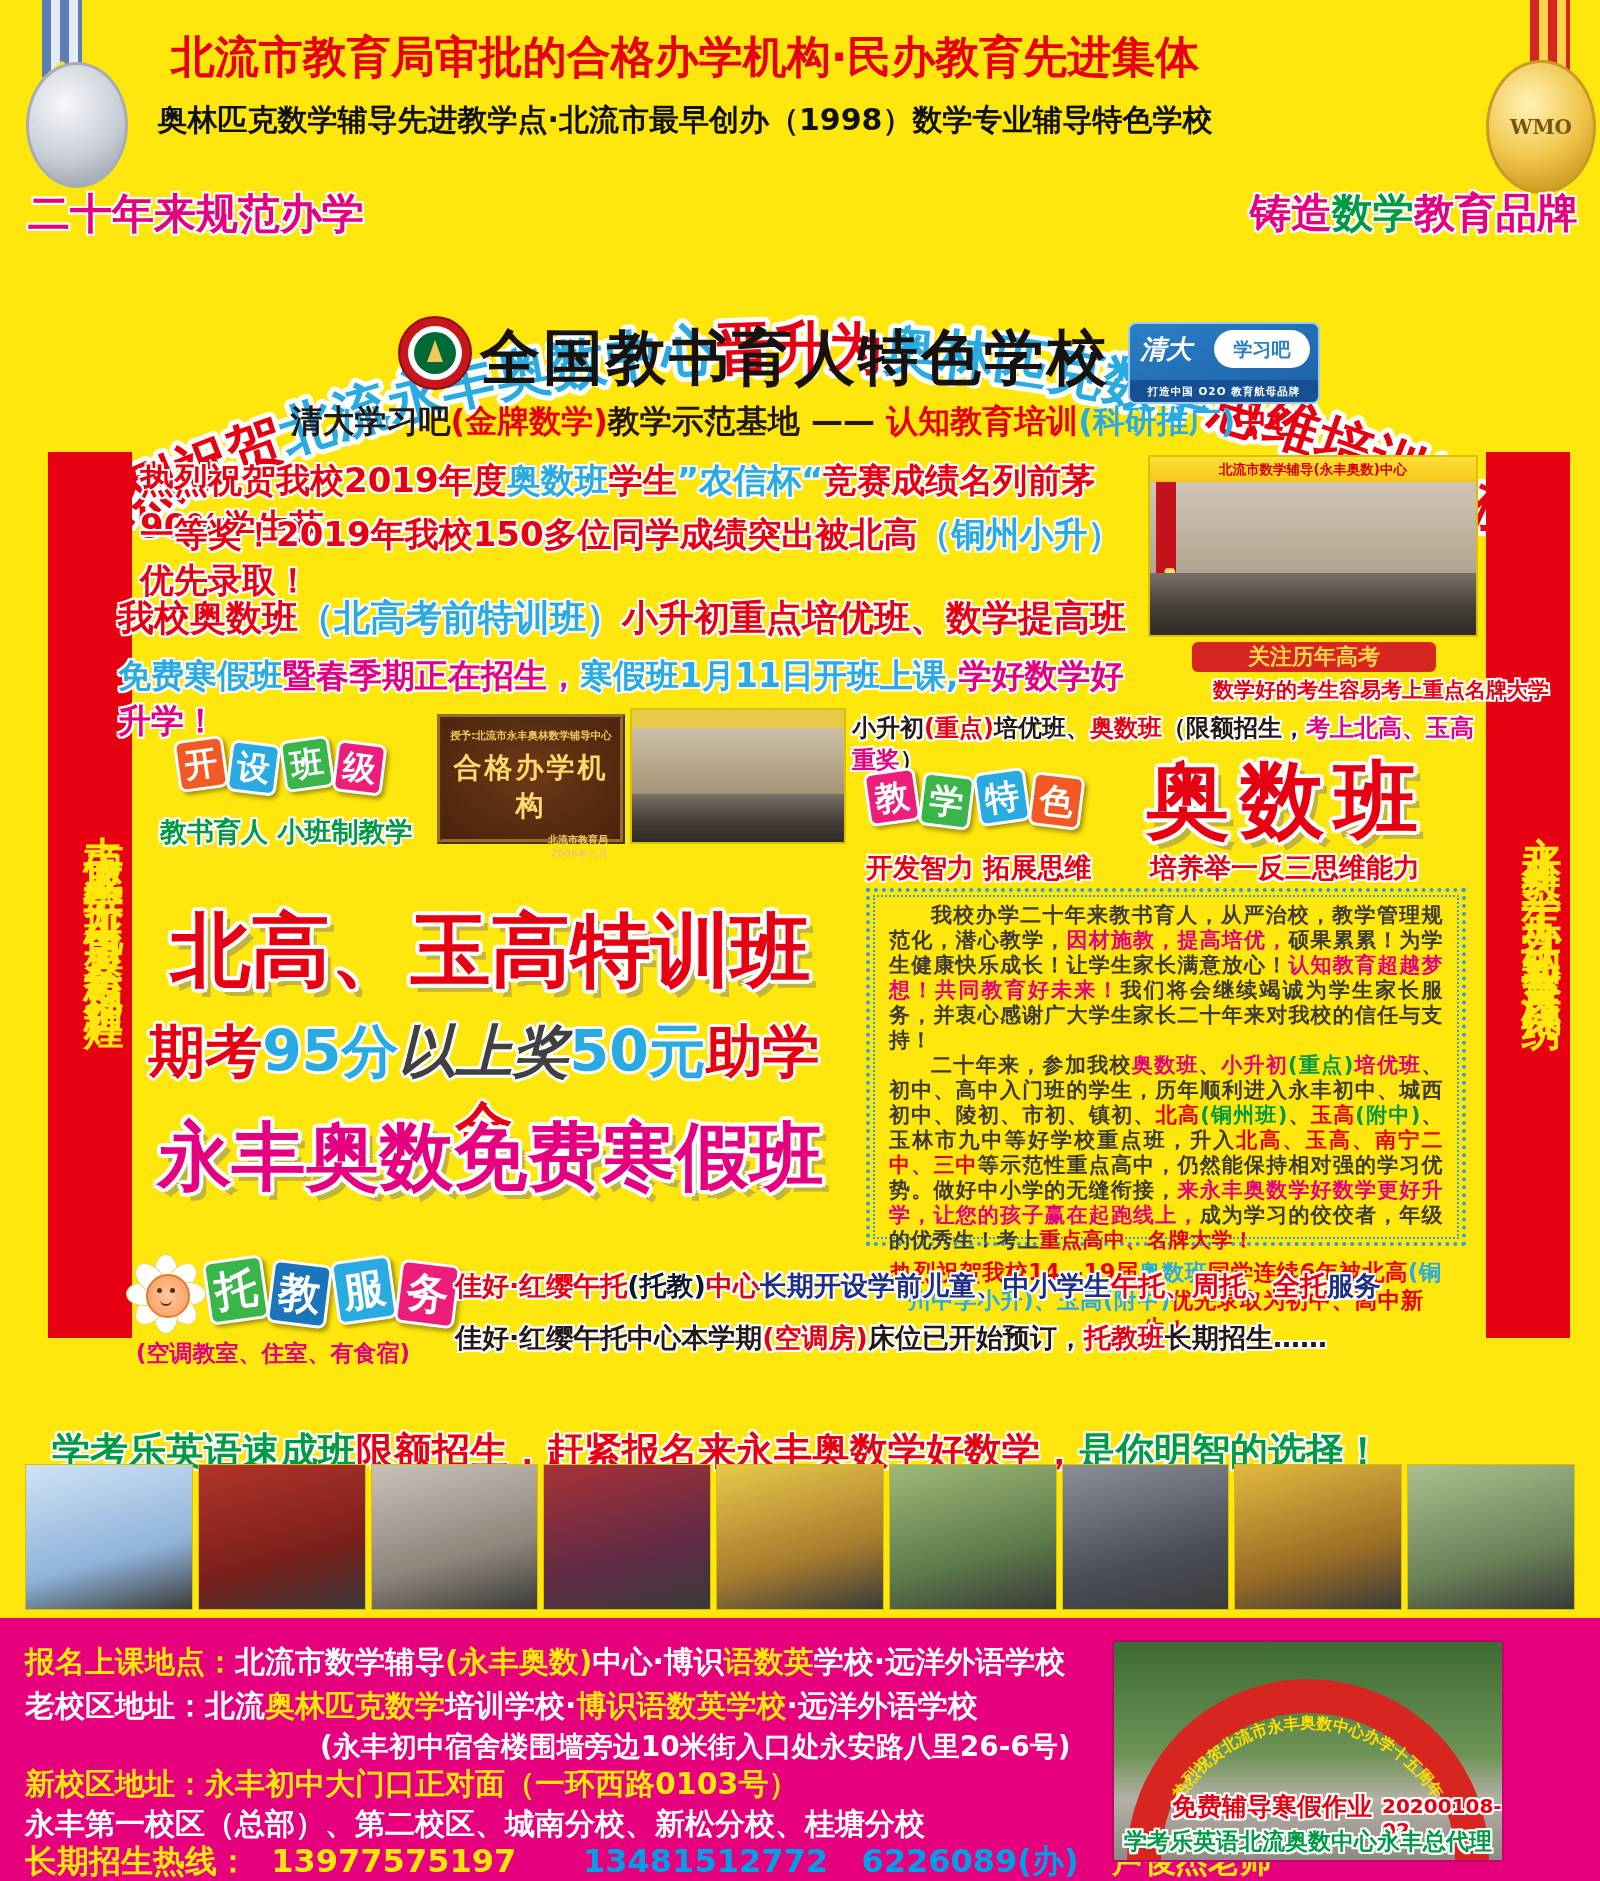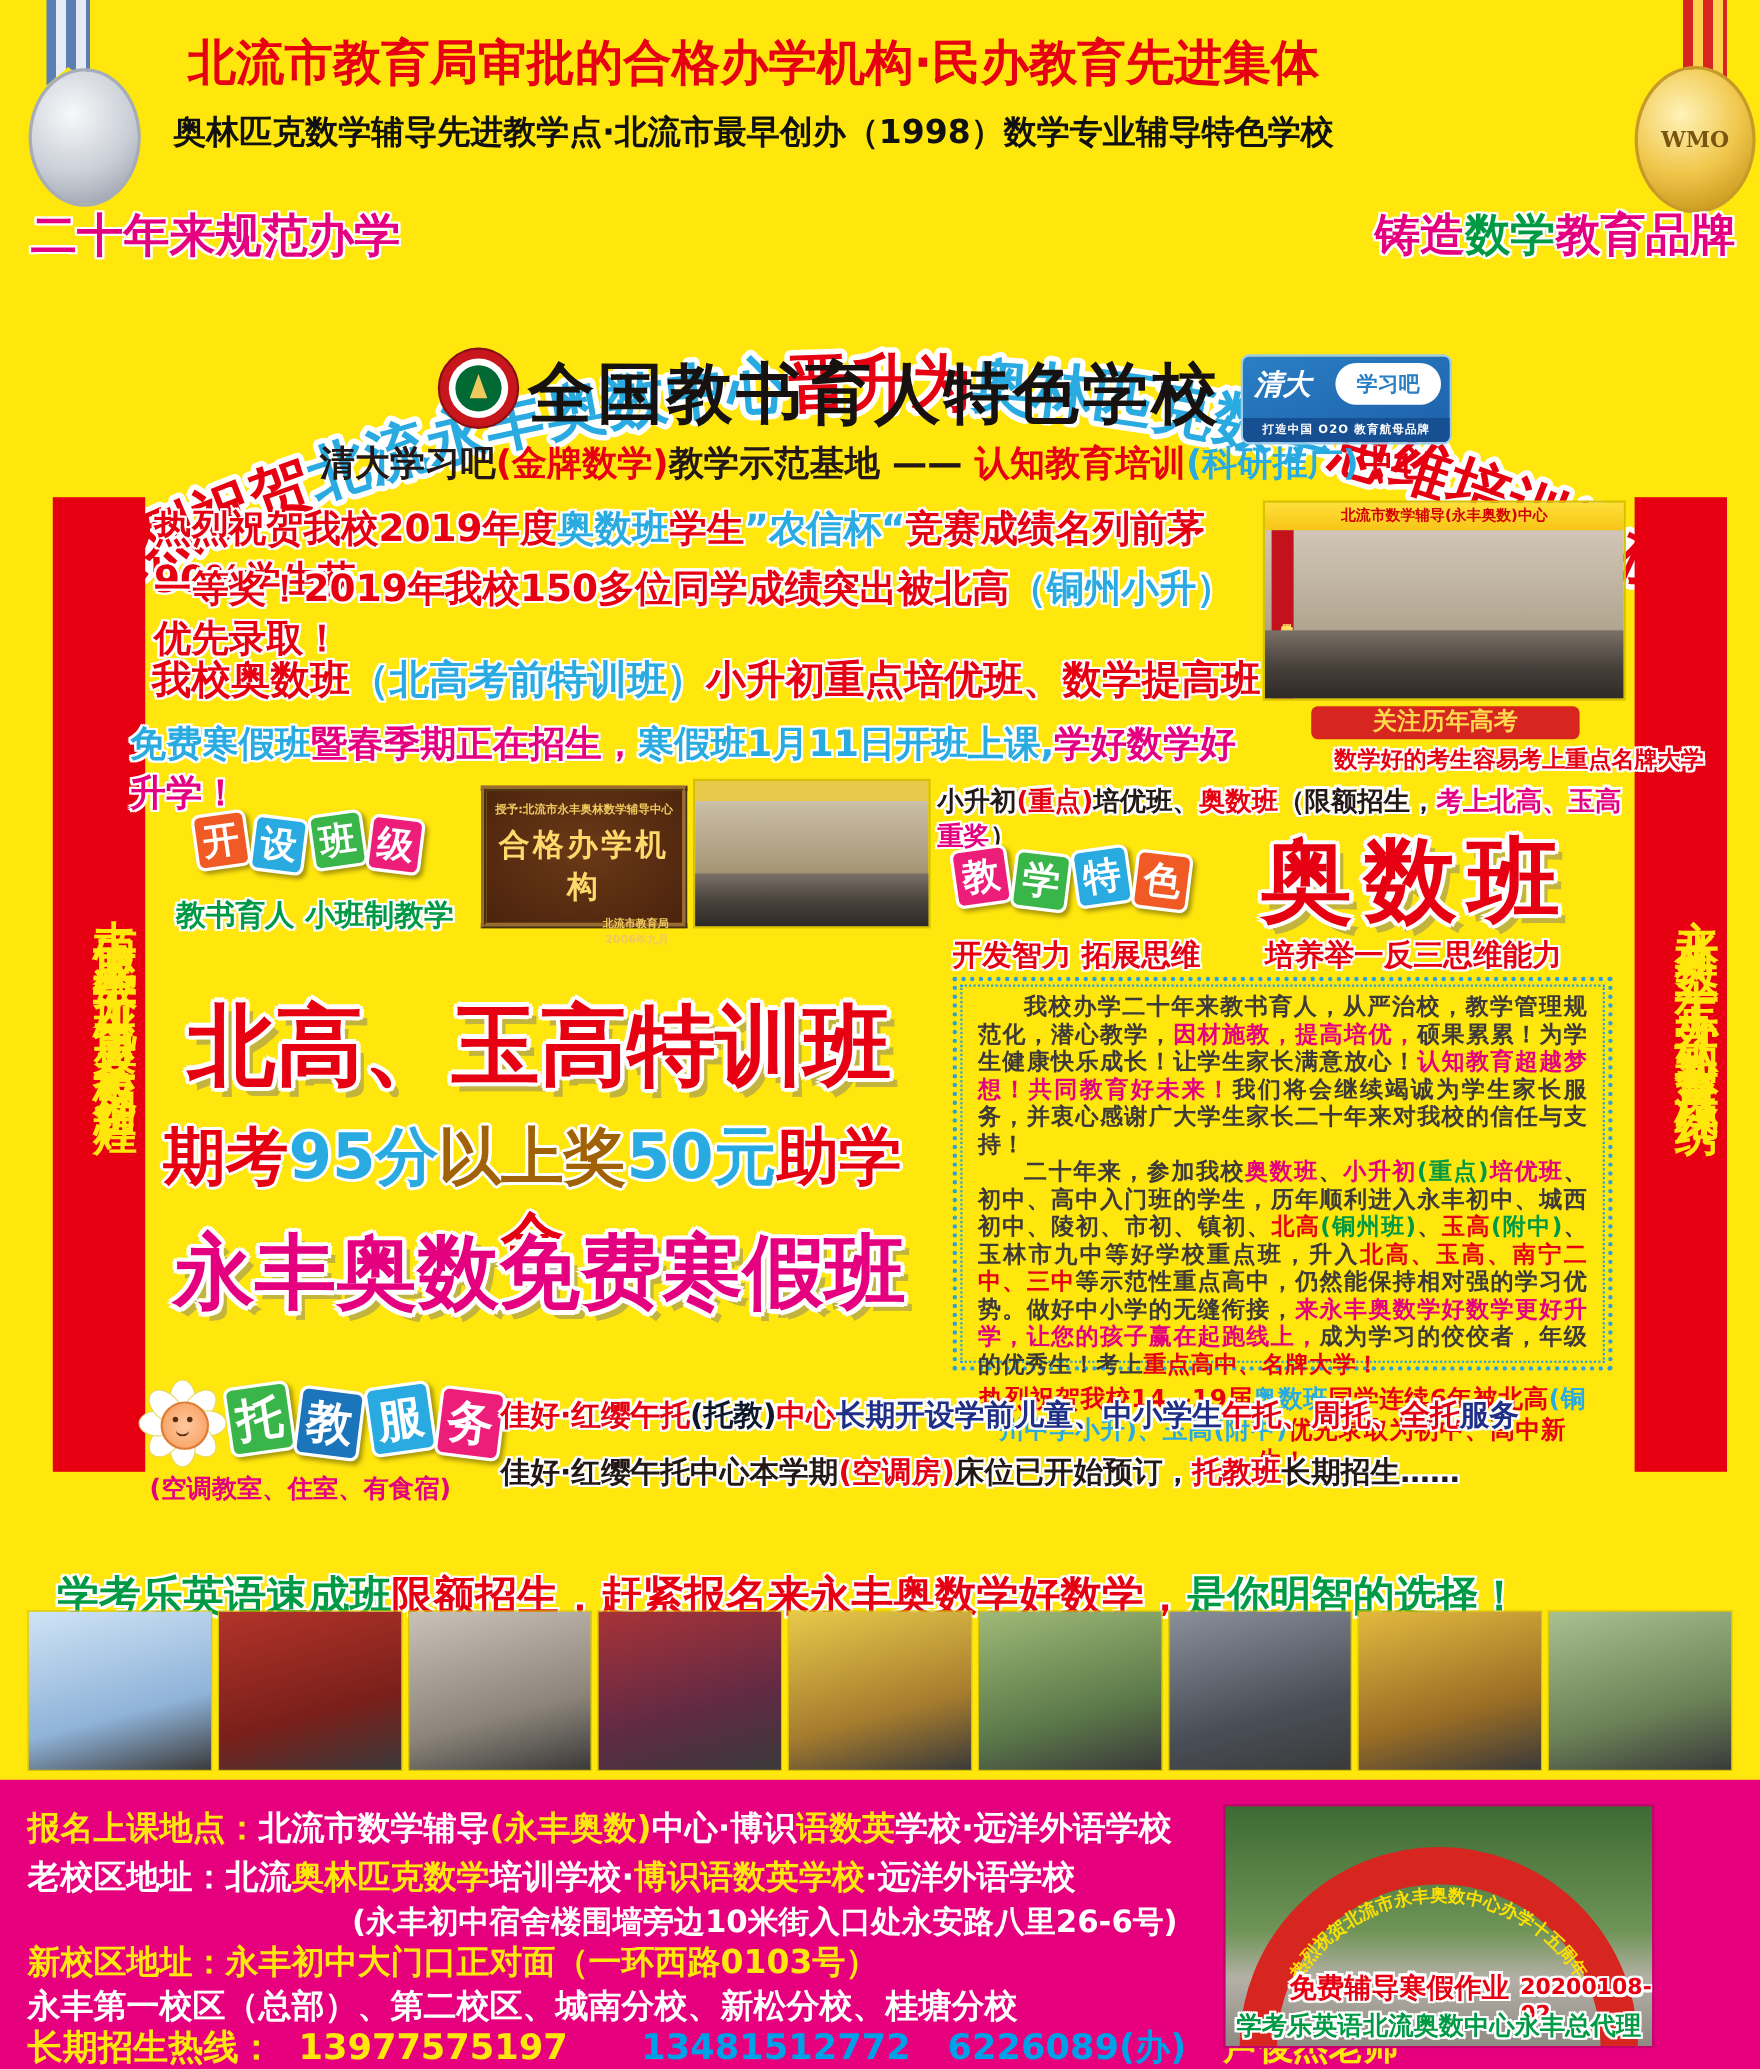--- a/index.html
+++ b/index.html
@@ -111,21 +111,21 @@
     </div>
     <div class="crowdband" style="height:62px;"></div>
   </div>
   <div class="abs ctr" style="left:1192px;top:642px;width:244px;height:30px;background:#D6261F;border-radius:6px;color:#FFD84D;font-size:22px;line-height:30px;">
     <span>关注历年高考</span>
   </div>
   <div class="abs ctr sw" style="left:1208px;top:676px;width:346px;font-size:21px;color:#E60012;">
     <span>数学好的考生容易考上重点名牌大学</span>
   </div>
 
-  <div class="abs sw" style="left:118px;top:594px;width:1035px;font-size:36px;"><span style="color: rgb(230, 0, 18); margin-left: 20px;">我校奥数班</span><span style="color: rgb(41, 171, 226);">（北高考前特训班）</span><span style="color: rgb(230, 0, 18);">小升初重点培优班、数学提高班</span></div>
+  <div class="abs sw" style="left:118px;top:594px;width:1035px;font-size:36px;"><span style="color: rgb(230, 0, 18);">我校奥数班</span><span style="color: rgb(41, 171, 226);">（北高考前特训班）</span><span style="color: rgb(230, 0, 18);">小升初重点培优班、数学提高班</span></div>
   <div class="abs sw" style="left:118px;top:654px;width:1035px;font-size:33px;"><span style="color: rgb(41, 171, 226);">免费寒假班</span><span style="color: rgb(228, 0, 127);">暨春季期正在招生，</span><span style="color: rgb(41, 171, 226);">寒假班1月11日开班上课,</span><span style="color: rgb(228, 0, 127);">学好数学好升学！</span></div>
   <div class="abs sw" style="left:852px;top:712px;width:625px;font-size:24px;"><span style="color: rgb(35, 24, 21);">小升初</span><span style="color: rgb(230, 0, 18);">(重点)</span><span style="color: rgb(35, 24, 21);">培优班、</span><span style="color: rgb(230, 0, 18);">奥数班</span><span style="color: rgb(35, 24, 21);">（限额招生，</span><span style="color: rgb(228, 0, 127);">考上北高、玉高重奖</span><span style="color: rgb(35, 24, 21);">）</span></div>
 
   <div class="abs badges" id="badges1" style="left:176px;top:738px;display:flex;gap:3px;">
       <span class="badge" style="background: rgb(241, 90, 36);">开</span>
       <span class="badge" style="background: rgb(41, 171, 226);">设</span>
       <span class="badge" style="background: rgb(57, 181, 74);">班</span>
       <span class="badge" style="background: rgb(236, 30, 121);">级</span>
     </div>
   <div class="abs sw" style="left:160px;top:814px;font-size:27px;color:#009944;">
@@ -163,21 +163,21 @@
     <div class="gbox-inner">
       <p><span style="color: rgb(62, 58, 57);">我校办学二十年来教书育人，从严治校，教学管理规范化，潜心教学，</span><span style="color: rgb(228, 0, 127);">因材施教，提高培优，</span><span style="color: rgb(62, 58, 57);">硕果累累！为学生健康快乐成长！让学生家长满意放心！</span><span style="color: rgb(228, 0, 127);">认知教育超越梦想！共同教育好未来！</span><span style="color: rgb(62, 58, 57);">我们将会继续竭诚为学生家长服务，并衷心感谢广大学生家长二十年来对我校的信任与支持！</span></p>
       <p><span style="color: rgb(62, 58, 57);">二十年来，参加我校</span><span style="color: rgb(228, 0, 127);">奥数班</span><span style="color: rgb(62, 58, 57);">、</span><span style="color: rgb(228, 0, 127);">小升初</span><span style="color: rgb(0, 153, 68);">(重点)</span><span style="color: rgb(228, 0, 127);">培优班</span><span style="color: rgb(62, 58, 57);">、初中、高中入门班的学生，历年顺利进入永丰初中、城西初中、陵初、市初、镇初、</span><span style="color: rgb(230, 0, 18);">北高</span><span style="color: rgb(0, 153, 68);">(铜州班)</span><span style="color: rgb(62, 58, 57);">、</span><span style="color: rgb(230, 0, 18);">玉高</span><span style="color: rgb(0, 153, 68);">(附中)</span><span style="color: rgb(62, 58, 57);">、玉林市九中等好学校重点班，升入</span><span style="color: rgb(230, 0, 18);">北高、玉高、南宁二中、三中</span><span style="color: rgb(62, 58, 57);">等示范性重点高中，仍然能保持相对强的学习优势。做好中小学的无缝衔接，</span><span style="color: rgb(228, 0, 127);">来永丰奥数学好数学更好升学，让您的孩子赢在起跑线上，</span><span style="color: rgb(62, 58, 57);">成为学习的佼佼者，年级的优秀生！考上</span><span style="color: rgb(230, 0, 18);">重点高中、名牌大学！</span></p>
       <p class="p3"><span style="color: rgb(230, 0, 18);">热烈祝贺我校14—19届</span><span style="color: rgb(41, 171, 226);">奥数班</span><span style="color: rgb(230, 0, 18);">同学连续6年被北高</span><span style="color: rgb(41, 171, 226);">(铜州中学小升)、玉高(附中)</span><span style="color: rgb(230, 0, 18);">优先录取为初中、高中新生！</span></p>
     </div>
   </div>
 
   <div class="abs ctr swb" style="left:138px;top:898px;width:705px;font-size:80px;color:#E60012;">
     <span>北高、玉高特训班</span>
   </div>
-  <div class="abs ctr sws" style="left:126px;top:1014px;width:716px;font-size:57px;"><span style="color: rgb(230, 0, 18);">期考</span><span style="color: rgb(41, 171, 226);">95分</span><span style="color: #a16207;">以上奖</span><span style="color: rgb(41, 171, 226);">50元</span><span style="color: rgb(230, 0, 18);">助学金</span></div>
+  <div class="abs ctr sws" style="left:126px;top:1014px;width:716px;font-size:57px;"><span style="color: rgb(230, 0, 18);">期考</span><span style="color: rgb(41, 171, 226);">95分</span><span style="color: #404040; font-style: italic;">以上奖</span><span style="color: rgb(41, 171, 226);">50元</span><span style="color: rgb(230, 0, 18);">助学金</span></div>
   <div class="abs ctr swb" style="left:138px;top:1108px;width:705px;font-size:74px;color:#E4007F;">
     <span>永丰奥数免费寒假班</span>
   </div>
 
   <div class="abs" style="left:128px;top:1256px;width:76px;height:76px;">
     <div class="petal" style="transform:rotate(0deg) translateY(-22px);"></div>
     <div class="petal" style="transform:rotate(45deg) translateY(-22px);"></div>
     <div class="petal" style="transform:rotate(90deg) translateY(-22px);"></div>
     <div class="petal" style="transform:rotate(135deg) translateY(-22px);"></div>
     <div class="petal" style="transform:rotate(180deg) translateY(-22px);"></div>

